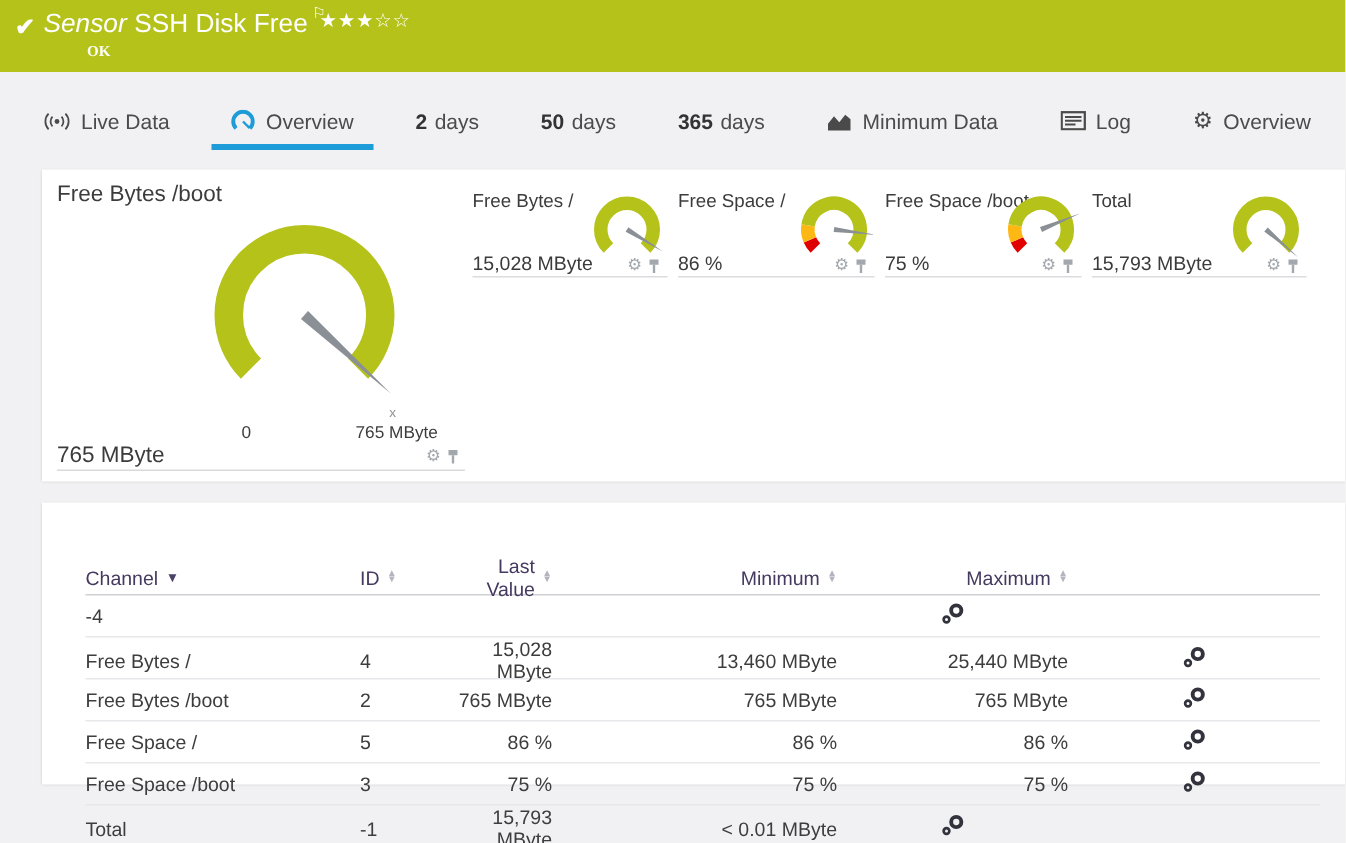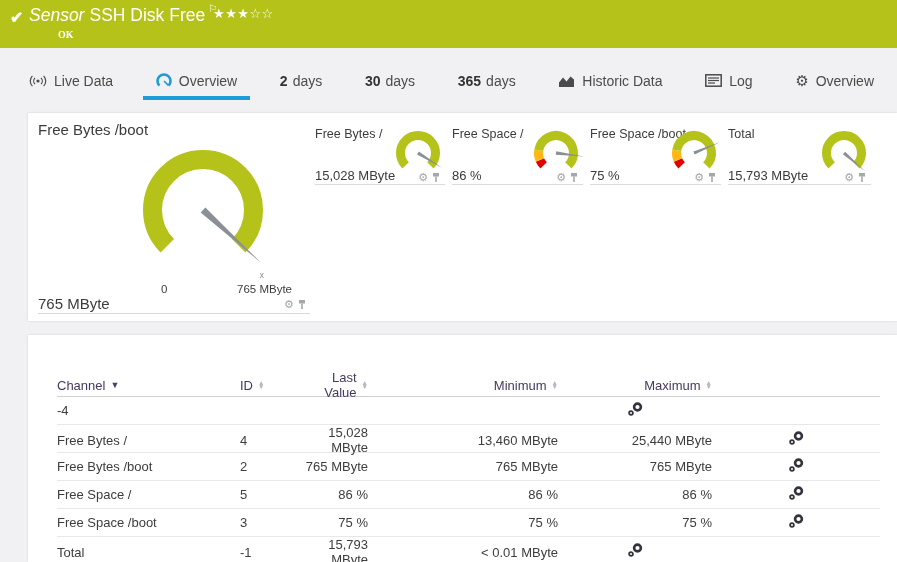--- a/index.html
+++ b/index.html
@@ -20,21 +20,21 @@
           align-items:stretch;justify-content:space-between;padding:0 10px 0 16px;box-sizing:border-box;}
   .tab{position:relative;display:flex;align-items:center;gap:7px;padding:0 13px;
        font-size:14px;color:#4b4b4b;cursor:pointer;white-space:nowrap;}
   .tab b{color:#333;font-weight:bold;margin-right:-2px;}
   .tab .ticon{display:flex;align-items:center;font-size:15px;color:#4a4a4a;}
   .tab.active::after{content:'';position:absolute;left:0;right:0;bottom:13px;height:4px;background:var(--blue);}
 
   
   .panel{position:absolute;background:#fff;box-shadow:0 0 2px rgba(0,0,0,.14);}
   #gauges-panel{left:28px;top:113px;width:869px;height:208px;}
-  #table-panel{left:28px;top:335px;width:869px;height:227px;}
+  #table-panel{left:28px;top:335px;width:869px;height:188px;}
 
   
   #main-gauge-title{position:absolute;left:10px;top:8px;font-size:15px;color:#3c3c3c;}
   #main-gauge-svg{position:absolute;left:113px;top:35px;}
   .scale-lbl{position:absolute;top:170px;font-size:11.5px;color:#3d3d3d;}
   #scale-min{left:133px;}
   #scale-max{left:209px;}
   #main-gauge-value{position:absolute;left:10px;top:182px;font-size:15px;color:#3b3b3b;}
   #main-underline{position:absolute;left:10px;top:200px;width:272px;height:1px;background:#d9d9dc;}
   #main-gicons{position:absolute;left:256px;top:186px;}
@@ -93,34 +93,34 @@
             <line x1="8" y1="8" x2="12.4" y2="12.4" stroke="#1e9cd7" stroke-width="1.6"></line>
           </svg>
         </span>
         <span>Overview</span>
       </div>
       <div class="tab">
         <b>2</b>
         <span>days</span>
       </div>
       <div class="tab">
-        <b>30</b>
+        <b>50</b>
         <span>days</span>
       </div>
       <div class="tab">
         <b>365</b>
         <span>days</span>
       </div>
       <div class="tab">
         <span class="ticon">
           <svg width="17" height="14" viewBox="0 0 17 14">
             <path d="M1 13 L1 8.5 L5 3.5 L8.5 7.5 L12.5 2.5 L16 5.5 L16 13 Z" fill="#4a4a4a"></path>
           </svg>
         </span>
-        <span>Historic Data</span>
+        <span>Minimum Data</span>
       </div>
       <div class="tab">
         <span class="ticon">
           <svg width="17" height="13" viewBox="0 0 17 13">
             <rect x="0.8" y="0.8" width="15.4" height="11.4" fill="none" stroke="#4a4a4a" stroke-width="1.5"></rect>
             <line x1="3" y1="4" x2="14" y2="4" stroke="#4a4a4a" stroke-width="1.2"></line>
             <line x1="3" y1="6.5" x2="14" y2="6.5" stroke="#4a4a4a" stroke-width="1.2"></line>
             <line x1="3" y1="9" x2="10" y2="9" stroke="#4a4a4a" stroke-width="1.2"></line>
           </svg>
         </span>

